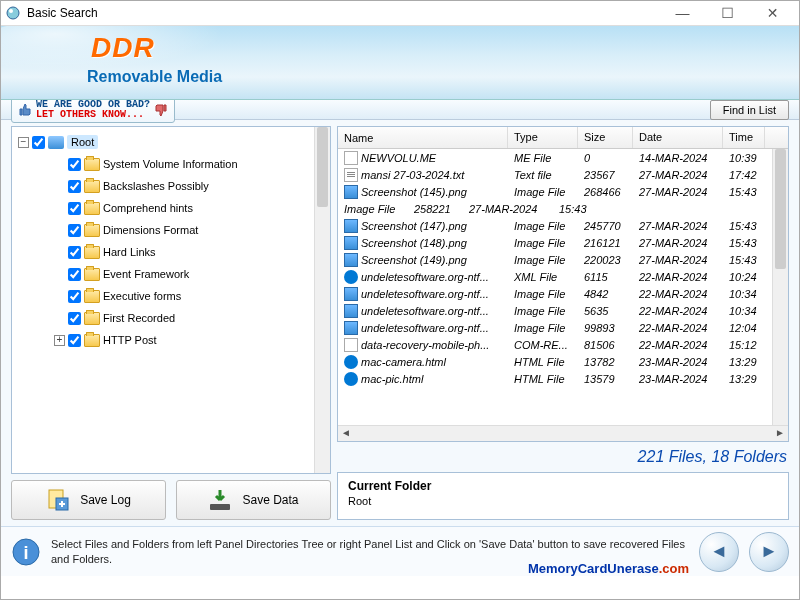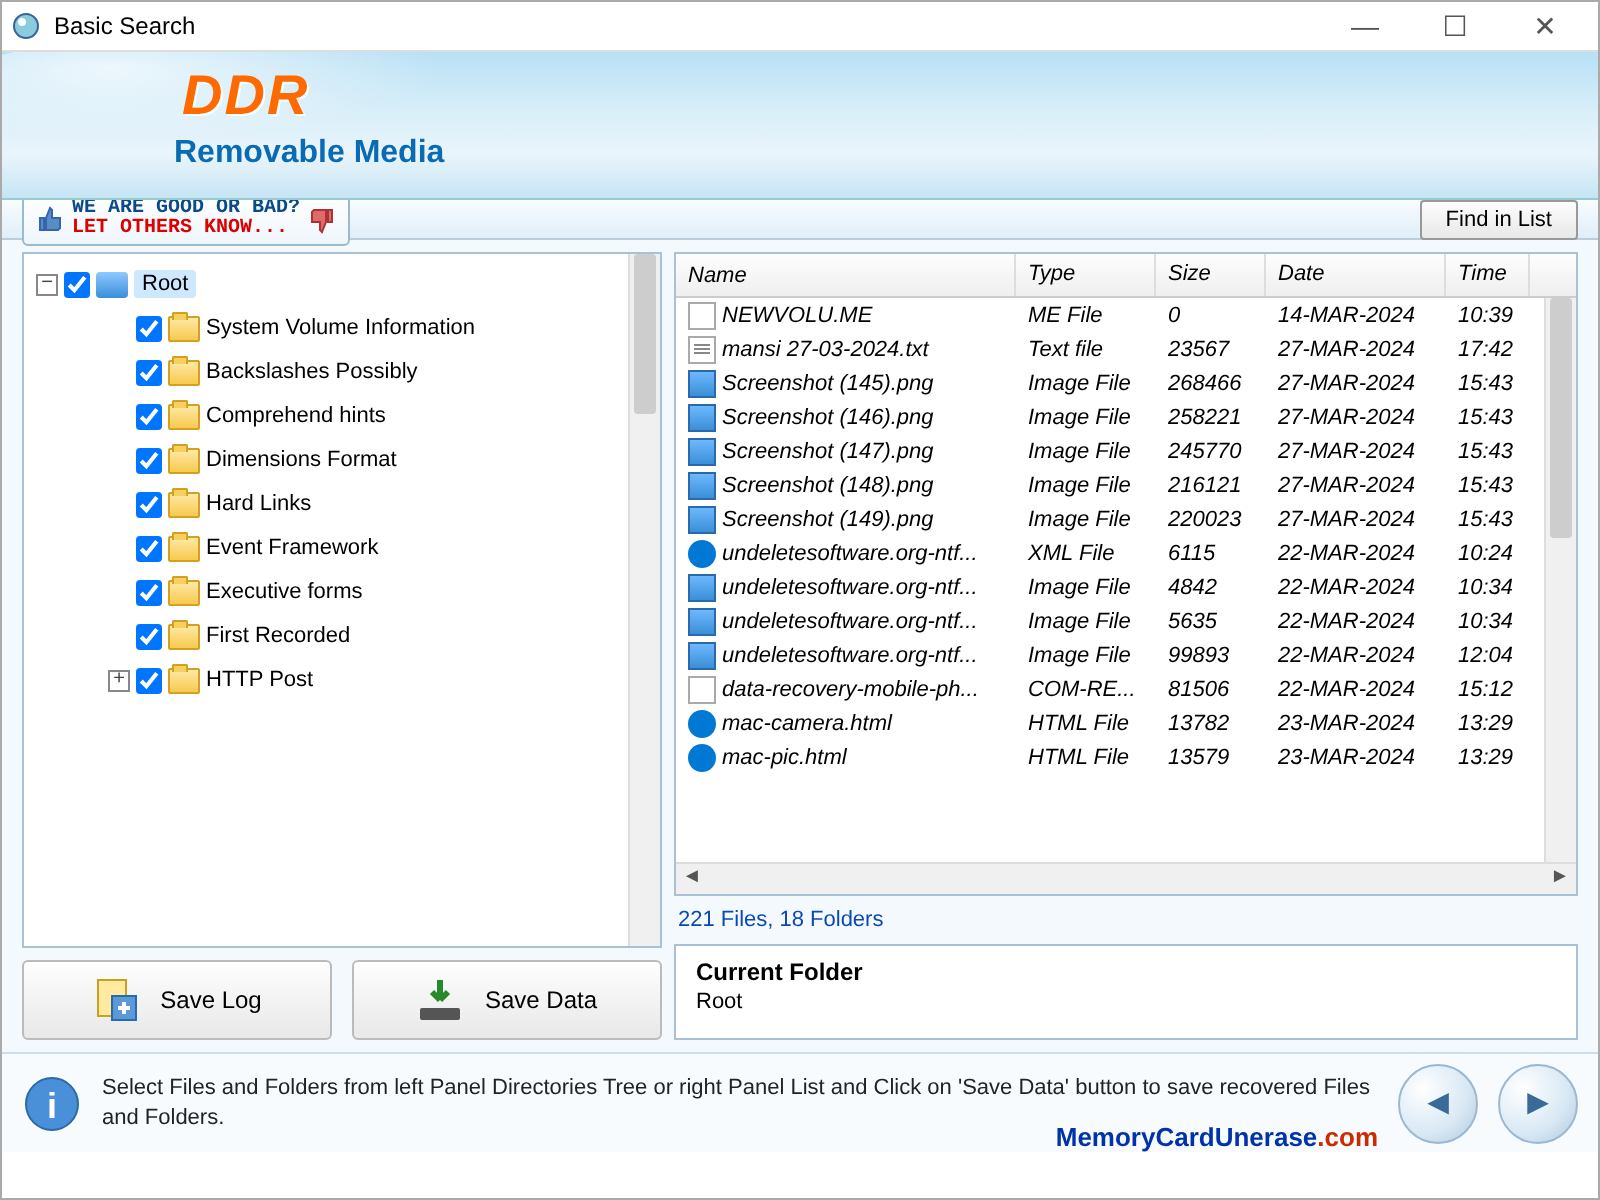--- a/index.html
+++ b/index.html
@@ -31,36 +31,36 @@
 .folder-icon { width: 16px; height: 13px; background: linear-gradient(#ffe9a6, #f7c94f); border: 1px solid #d4a020; border-radius: 1px; position: relative; }
 .folder-icon::before { content: ""; position: absolute; top: -3px; left: 1px; width: 6px; height: 3px; background: #f7d060; border: 1px solid #d4a020; border-bottom: none; border-radius: 1px 1px 0 0; }
 .root-icon { width: 16px; height: 13px; background: linear-gradient(#8fc8ff, #3a8fd8); border-radius: 2px; display: inline-block; }
 .tree .root { background: #cde8ff; padding: 1px 4px; border-radius: 2px; }
 .savebtns { display: flex; gap: 10px; }
 .bigbtn { flex: 1; height: 40px; background: linear-gradient(#fefefe, #e8e8e8); border: 1px solid #bbb; border-radius: 3px; display: flex; align-items: center; justify-content: center; gap: 10px; font-size: 12px; cursor: pointer; }
 .bigbtn .bicon { width: 24px; height: 24px; }
 .rightpane { flex: 1; display: flex; flex-direction: column; gap: 4px; }
 .grid-wrap { flex: 1; border: 1px solid #a8c0d8; background: #fff; display: flex; flex-direction: column; overflow: hidden; }
 .grid-head { display: flex; height: 22px; background: linear-gradient(#fdfdfd, #efefef); border-bottom: 1px solid #ccc; font-size: 11px; }
-.grid-head .gh { padding: 4px 6px; border-right: 1px solid #ddd; overflow: hidden; white-space: nowrap; font-style: italic; }
+.grid-head .gh { padding: 4px 6px; border-right: 1px solid #ddd; overflow: hidden; white-space: nowrap; }
 .gcol-name { width: 170px; }
 .gcol-type { width: 70px; }
 .gcol-size { width: 55px; }
 .gcol-date { width: 90px; }
 .gcol-time { width: 42px; }
 .grid-body { flex: 1; overflow: hidden; position: relative; }
 .grid-row { display: flex; height: 17px; font-size: 11px; align-items: center; font-style: italic; }
 .grid-row > div { padding: 0 6px; overflow: hidden; white-space: nowrap; text-overflow: ellipsis; }
 .grid-row .ficon { width: 14px; height: 14px; margin-right: 3px; flex: none; display: inline-block; vertical-align: middle; }
 .grid-hscroll { height: 16px; background: #f0f0f0; border-top: 1px solid #ddd; position: relative; }
 .grid-hscroll .ar { position: absolute; top: 0; width: 16px; height: 16px; text-align: center; line-height: 14px; color: #555; cursor: pointer; font-size: 10px; }
 .grid-hscroll .ar.l { left: 0; } .grid-hscroll .ar.r { right: 0; }
 .grid-vscroll { position: absolute; right: 0; top: 0; bottom: 0; width: 16px; background: #f0f0f0; border-left: 1px solid #ddd; }
 .grid-vscroll .thumb { position: absolute; top: 0; left: 2px; right: 2px; height: 120px; background: #cdcdcd; border-radius: 2px; }
-.status { font-size: 11px; color: #0a4ab0; text-align: left; padding: 2px; }
+.status { font-size: 16px; color: #0a4ab0; text-align: right; padding: 2px; font-style: italic; }
 .curfolder { border: 1px solid #a8c0d8; background: #fff; padding: 6px 10px; height: 48px; }
 .curfolder .lbl { font-weight: bold; font-size: 12px; }
 .curfolder .val { font-size: 11px; margin-top: 2px; }
 .footer { height: 50px; background: #f8fbfe; border-top: 1px solid #cde; display: flex; align-items: center; padding: 0 10px; gap: 10px; position: relative; }
 .footer .info-icon { width: 30px; height: 30px; }
 .footer .tip { flex: 1; font-size: 11px; line-height: 1.3; color: #222; }
 .navbtn { width: 40px; height: 40px; border-radius: 50%; background: radial-gradient(circle at 30% 30%, #fff, #d8e8f4 60%, #b0c8dc); border: 1px solid #9bb8d0; display: flex; align-items: center; justify-content: center; cursor: pointer; font-size: 18px; color: #3a6a9a; }
 .watermark { position: absolute; right: 110px; bottom: 0; font-size: 13px; font-weight: bold; }
 .watermark .a { color: #0033aa; }
 .watermark .b { color: #cc2a00; }
@@ -241,24 +241,20 @@
     <div class="gcol-name">
               <span class="ficon icon-img"></span>
               <span>Screenshot (145).png</span>
             </div>
     <div class="gcol-type">Image File</div>
     <div class="gcol-size">268466</div>
     <div class="gcol-date">27-MAR-2024</div>
     <div class="gcol-time">15:43</div>
           </div>
           <div class="grid-row">
-    <div class="gcol-name">
-              <span class="ficon icon-img"></span>
-              <span>Screenshot (146).png</span>
-            </div>
     <div class="gcol-type">Image File</div>
     <div class="gcol-size">258221</div>
     <div class="gcol-date">27-MAR-2024</div>
     <div class="gcol-time">15:43</div>
           </div>
           <div class="grid-row">
     <div class="gcol-name">
               <span class="ficon icon-img"></span>
               <span>Screenshot (147).png</span>
             </div>

